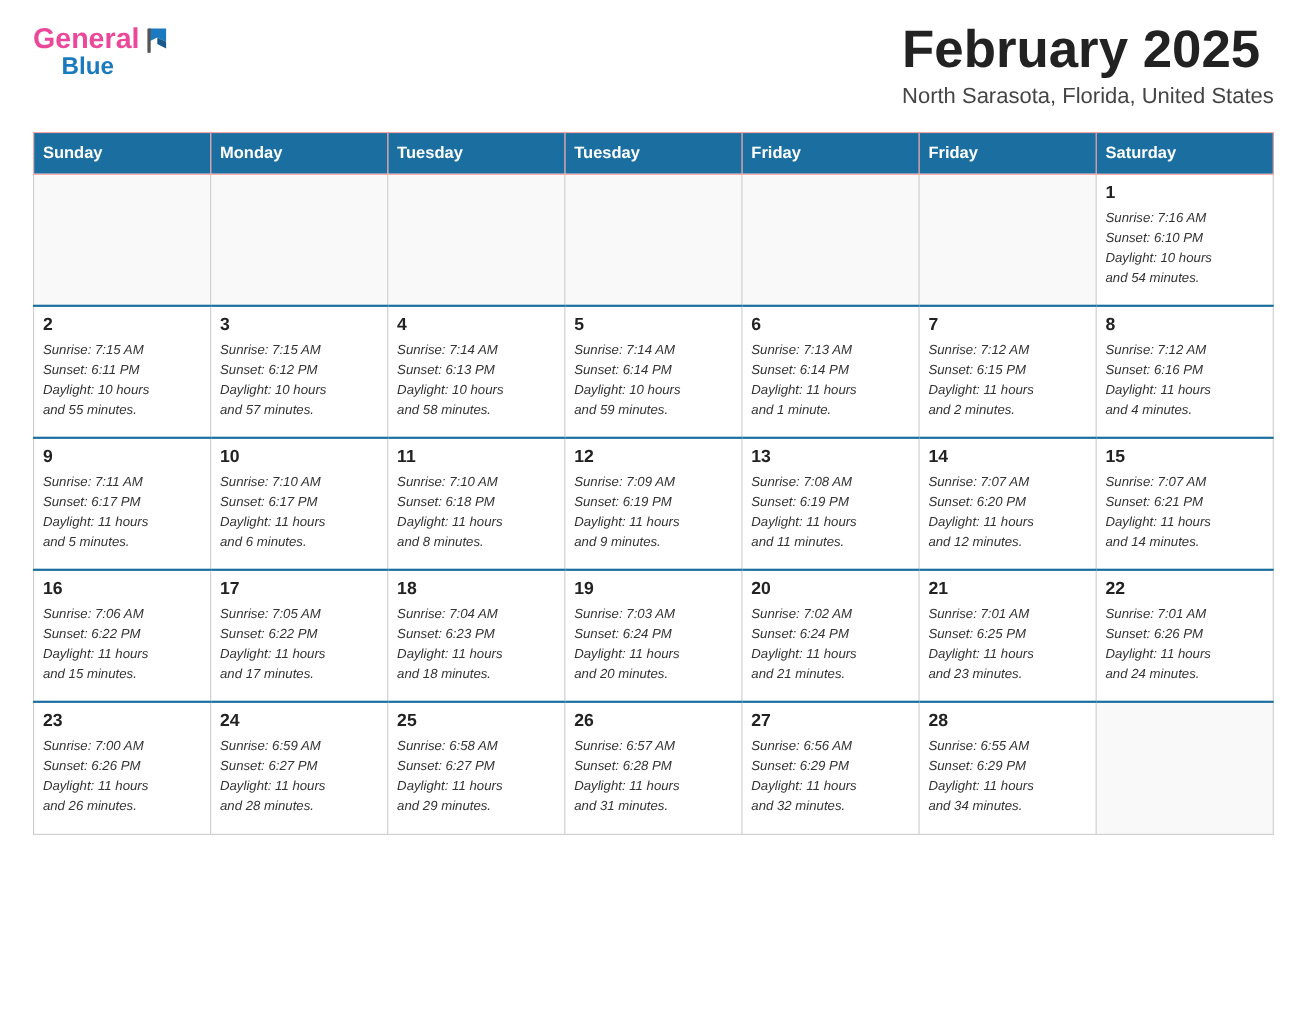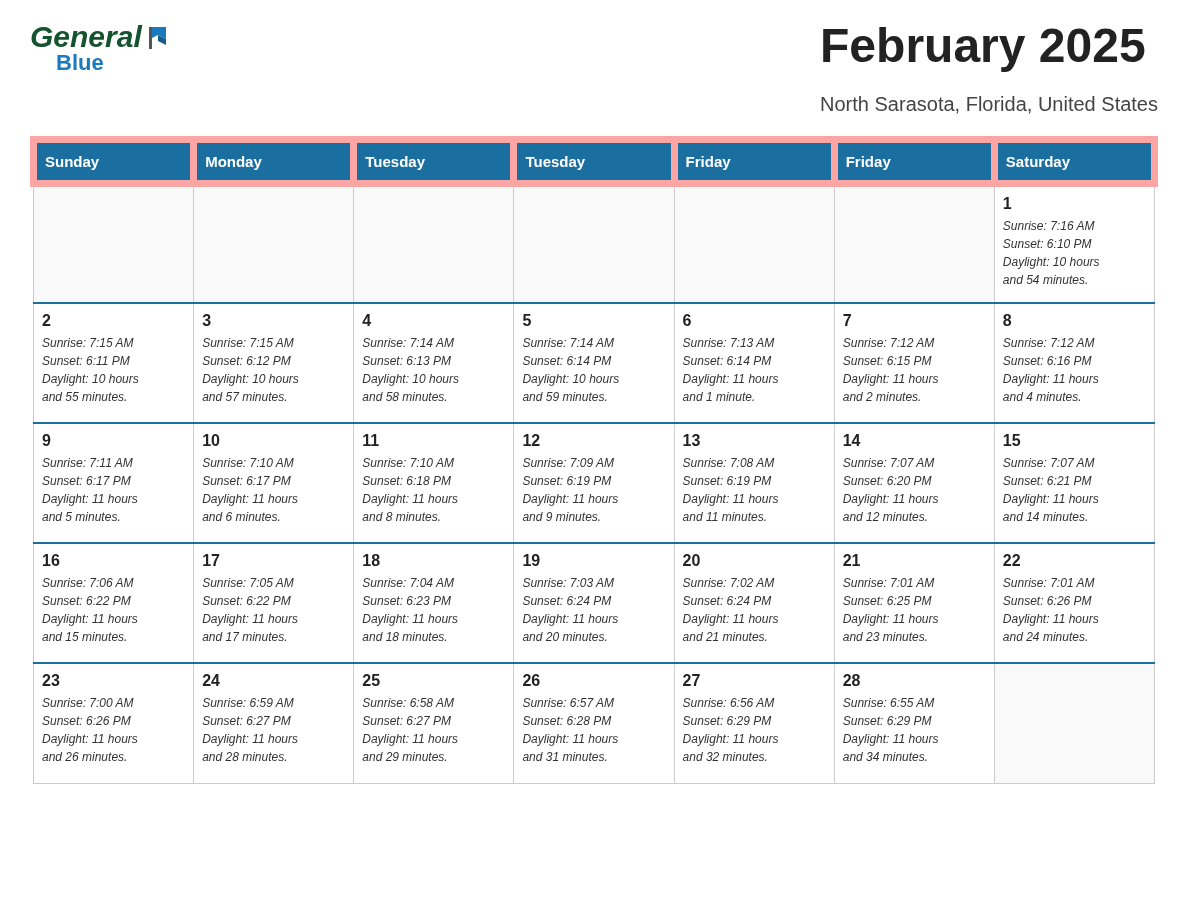--- a/index.html
+++ b/index.html
@@ -10,24 +10,23 @@
       min-height: 918px;
       padding: 20px 30px;
     }
     .header {
       display: flex;
       justify-content: space-between;
       align-items: flex-start;
       margin-bottom: 20px;
     }
     .logo-text-general {
-      font-size: 30px;
-      font-weight: bold;
-      color: #14532d;
-      font-style: italic;
+      font-size: 26px;
+      font-weight: bold;
+      color: #ec4899;
     }
     .logo-text-blue {
       font-size: 22px;
       font-weight: bold;
       color: #1a7abf;
     }
     .logo-icon {
       width: 28px;
       height: 28px;
       margin-left: 2px;
@@ -46,35 +45,35 @@
     }
     .calendar-title {
       font-size: 48px;
       font-weight: bold;
       color: #222;
       line-height: 1.1;
     }
     .calendar-subtitle {
       font-size: 20px;
       color: #444;
-      margin-top: 20px;
+      margin-top: 4px;
     }
     .calendar-table {
       width: 100%;
       border-collapse: collapse;
       border: 1px solid #aaa;
     }
     .calendar-table th {
       background-color: #1a6fa0;
       color: #fff;
       font-size: 15px;
       font-weight: bold;
       padding: 10px 8px;
       text-align: left;
-      border: 7px solid #fca5a5;
+      border: 1px solid #fca5a5;
     }
     .calendar-table td {
       vertical-align: top;
       border: 1px solid #ccc;
       padding: 8px 8px;
       width: calc(100% / 7);
       min-height: 120px;
       height: 120px;
     }
     .day-number {

